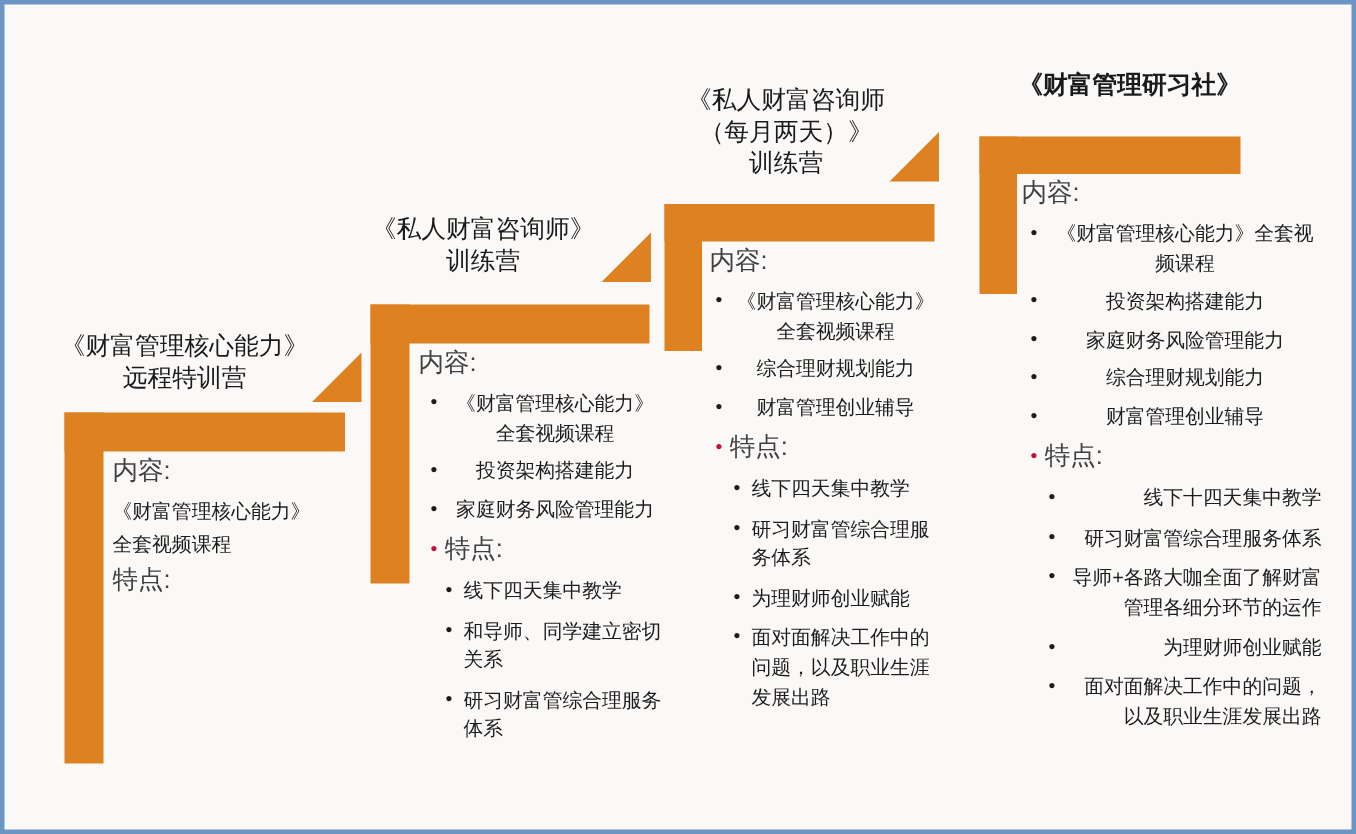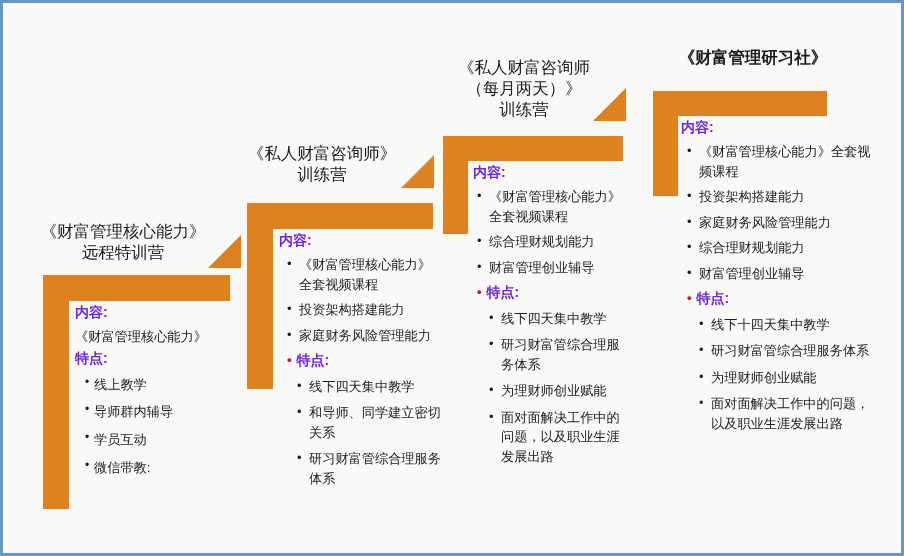--- a/index.html
+++ b/index.html
@@ -48,23 +48,23 @@
     height: 0;
   }
   
   .body {
     position: absolute;
     font-size: 13.2px;
     color: #1c1c1c;
     line-height: 1.48;
   }
   .head {
-    color: #6d28d9;
-    font-size: 14px;
-    font-weight: bold;
+    color: #404040;
+    font-size: 17px;
+    font-weight: normal;
     margin: 0 0 6px 0;
     line-height: 1.3;
   }
   .head.dotted::before {
     content: "\2022";
     color: #c2103a;
     font-size: 13px;
     margin-right: 5px;
     vertical-align: 1px;
   }
@@ -73,20 +73,21 @@
   }
   ul.lvl1 {
     margin: 0 0 6px 0;
     padding: 0 0 0 17px;
     list-style: none;
   }
   ul.lvl1 > li {
     position: relative;
     margin-bottom: 6px;
     padding-left: 12px;
+    text-align: center;
   }
   ul.lvl1 > li::before {
     content: "\2022";
     position: absolute;
     left: 0;
     top: -1px;
     color: #1c1c1c;
     font-size: 13px;
   }
   ul.lvl2 {
@@ -140,27 +141,22 @@
 远程特训营</div>
 
     <div class="arrow-tri" style="left:205px; top:232px; border-left:33px solid transparent; border-bottom:33px solid #de8221;"></div>
 
     <div class="bracket-h" style="left:40px; top:272px; width:187px; height:26px;"></div>
     <div class="bracket-v" style="left:40px; top:272px; width:26px; height:234px;"></div>
 
     <div class="body" style="left:72px; top:300px; width:158px;">
       <div class="head plain">内容:</div>
       <p class="plainline">《财富管理核心能力》</p>
+      <p class="plainline" style="margin-bottom:4px;">全套视频课程</p>
       <div class="head plain" style="margin-bottom:8px;">特点:</div>
-      <ul class="tightdot">
-        <li>线上教学</li>
-        <li>导师群内辅导</li>
-        <li>学员互动</li>
-        <li>微信带教:</li>
-      </ul>
     </div>
   </div>
 
   <div class="step">
     <div class="step-title" style="left:216px; top:140px; width:206px;">《私人财富咨询师》
 训练营</div>
 
     <div class="arrow-tri" style="left:398px; top:152px; border-left:33px solid transparent; border-bottom:33px solid #de8221;"></div>
 
     <div class="bracket-h" style="left:244px; top:200px; width:186px; height:26px;"></div>
@@ -218,22 +214,23 @@
     <div class="body" style="left:678px; top:115px; width:200px;">
       <div class="head plain">内容:</div>
       <ul class="lvl1" style="padding-left:6px;">
         <li>《财富管理核心能力》全套视频课程</li>
         <li>投资架构搭建能力</li>
         <li>家庭财务风险管理能力</li>
         <li>综合理财规划能力</li>
         <li>财富管理创业辅导</li>
       </ul>
       <div class="head dotted" style="margin-left:6px; margin-bottom:7px;">特点:</div>
-      <ul class="lvl2" style="padding-left:18px;">
+      <ul class="lvl2" style="padding-left:18px;text-align:right;">
         <li>线下十四天集中教学</li>
         <li>研习财富管综合理服务体系</li>
+        <li>导师+各路大咖全面了解财富管理各细分环节的运作</li>
         <li>为理财师创业赋能</li>
         <li>面对面解决工作中的问题，以及职业生涯发展出路</li>
       </ul>
     </div>
   </div>
 
 </div>
 
 </body></html>

